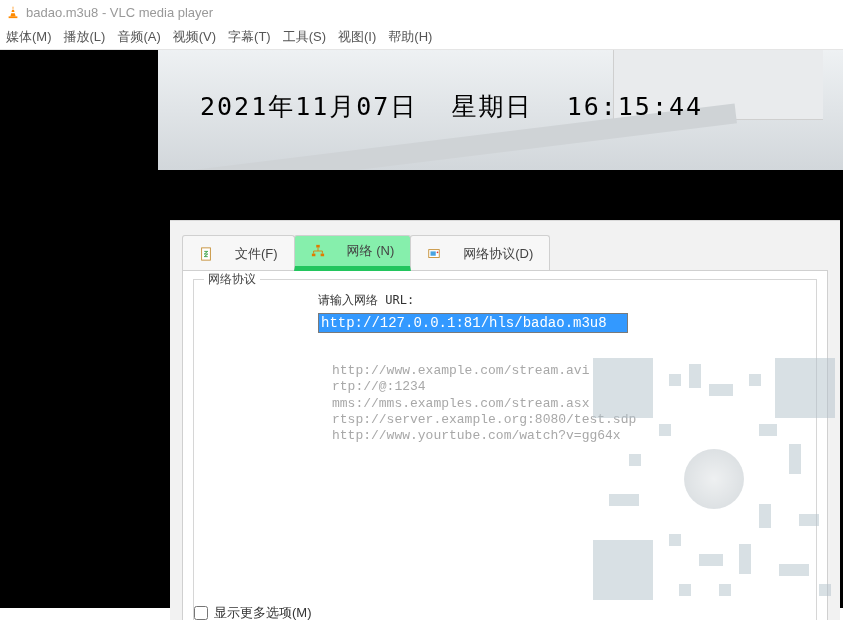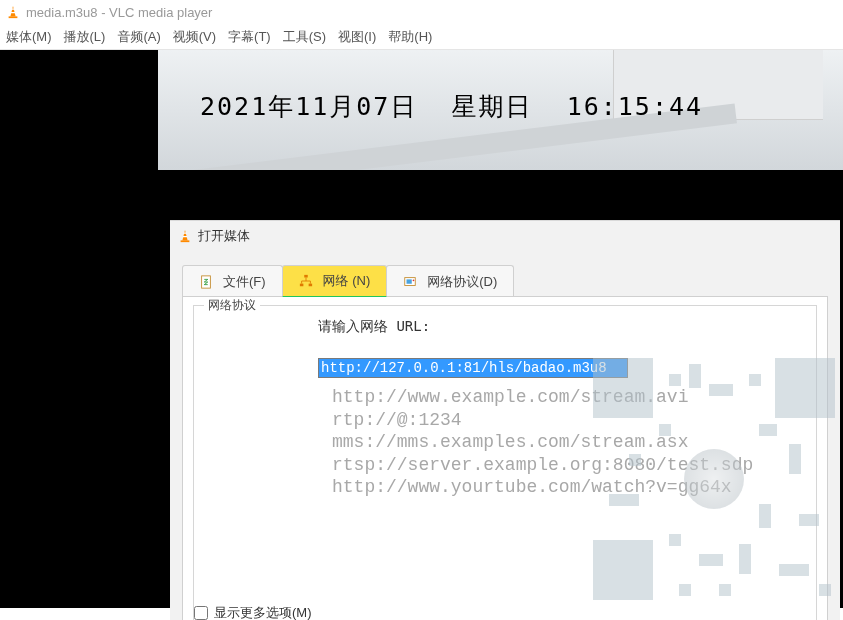--- a/index.html
+++ b/index.html
@@ -83,34 +83,34 @@
   }
   .dialog-title .cone { width:14px; height:14px; margin-right:6px; }
   .tabbar {
     display: flex;
     padding: 14px 12px 0 12px;
     gap: 0;
     background: #f2f2f2;
   }
   .tab {
     display: flex; align-items: center;
-    gap: 10px;
+    gap: 22px;
     padding: 6px 16px;
     border: 1px solid #d0d0d0;
     border-bottom: none;
     background: #f7f7f7;
     color: #444;
     font-size: 13px;
     cursor: default;
     border-radius: 3px 3px 0 0;
     margin-right: -1px;
   }
   .tab.active {
-    background: #fde047;
-    border-bottom: 1px solid #22c55e;
+    background: #86efac;
+    border-bottom: 5px solid #22c55e;
     position: relative;
     z-index: 2;
   }
   .tab .ticon { width:14px; height:14px; display:inline-block; }
   .tab-panel {
     margin: 0 12px;
     border: 1px solid #d0d0d0;
     background: #fff;
     padding: 0;
     position: relative;
@@ -125,41 +125,41 @@
   .fieldset-legend {
     position: absolute;
     top: -9px; left: 10px;
     background: #fff;
     padding: 0 4px;
     font-size: 12px;
     color: #444;
   }
   .prompt-label {
     font-family: "SimSun","NSimSun","MS Gothic", monospace;
-    font-size: 14px;
+    font-size: 12px;
     color: #333;
     padding-left: 110px;
-    margin-bottom: 22px;
+    margin-bottom: 4px;
   }
   .url-input {
     margin-left: 110px;
     width: 310px;
     font-family: "Courier New", monospace;
     font-size: 14px;
     padding: 1px 2px;
     border: 1px solid #7a7a7a;
     background: #3399ff;
     color: #fff;
   }
   .url-input::selection { background:#3399ff; color:#fff; }
   .examples {
     margin-left: 124px;
-    margin-top: 8px;
+    margin-top: 30px;
     font-family: "Courier New", monospace;
-    font-size: 18px;
+    font-size: 13px;
     line-height: 1.25;
     color: #a8a8a8;
     white-space: pre;
   }
   .more-options {
     position: absolute;
     left: 24px; bottom: 28px;
     display: flex; align-items: center;
     gap: 6px;
     font-size: 13px;
@@ -197,21 +197,21 @@
 
 <div class="titlebar">
   <span class="cone">
     <svg viewBox="0 0 16 16">
         <polygon points="8,1 11,13 5,13" fill="#ff8a00"></polygon>
         <rect x="3" y="13" width="10" height="2" fill="#ff8a00"></rect>
         <rect x="6.2" y="4" width="3.6" height="1.4" fill="#fff"></rect>
         <rect x="5.6" y="8" width="4.8" height="1.4" fill="#fff"></rect>
       </svg>
   </span>
-  <span>media.m3u8 - VLC media player</span>
+  <span>badao.m3u8 - VLC media player</span>
 </div>
 
 <div class="menubar">
   <span>媒体(M)</span>
   <span>播放(L)</span>
   <span>音频(A)</span>
   <span>视频(V)</span>
   <span>字幕(T)</span>
   <span>工具(S)</span>
   <span>视图(I)</span>
@@ -221,31 +221,20 @@
 <div class="video-area">
   <div class="video-frame">
     <div class="box"></div>
     <div class="shape"></div>
   </div>
   <div class="overlay-text">
     <span>2021年11月07日</span>&nbsp;&nbsp;<span>星期日</span>&nbsp;&nbsp;<span>16:15:44</span>
   </div>
 
   <div class="dialog">
-    <div class="dialog-title">
-      <span class="cone">
-        <svg viewBox="0 0 16 16">
-            <polygon points="8,1 11,13 5,13" fill="#ff8a00"></polygon>
-            <rect x="3" y="13" width="10" height="2" fill="#ff8a00"></rect>
-            <rect x="6.2" y="4" width="3.6" height="1.4" fill="#fff"></rect>
-            <rect x="5.6" y="8" width="4.8" height="1.4" fill="#fff"></rect>
-          </svg>
-      </span>
-      <span>打开媒体</span>
-    </div>
 
     <div class="tabbar">
       <div class="tab">
         <span class="ticon"><svg viewBox="0 0 16 16">
               <rect x="3" y="1" width="10" height="14" fill="#fff" stroke="#c38b2e"></rect>
               <polyline points="6,5 10,5 6,8 10,8 6,11 10,11" fill="none" stroke="#2e9a3c"></polyline>
             </svg></span>
         <span>文件(F)</span>
       </div>
       <div class="tab active">

